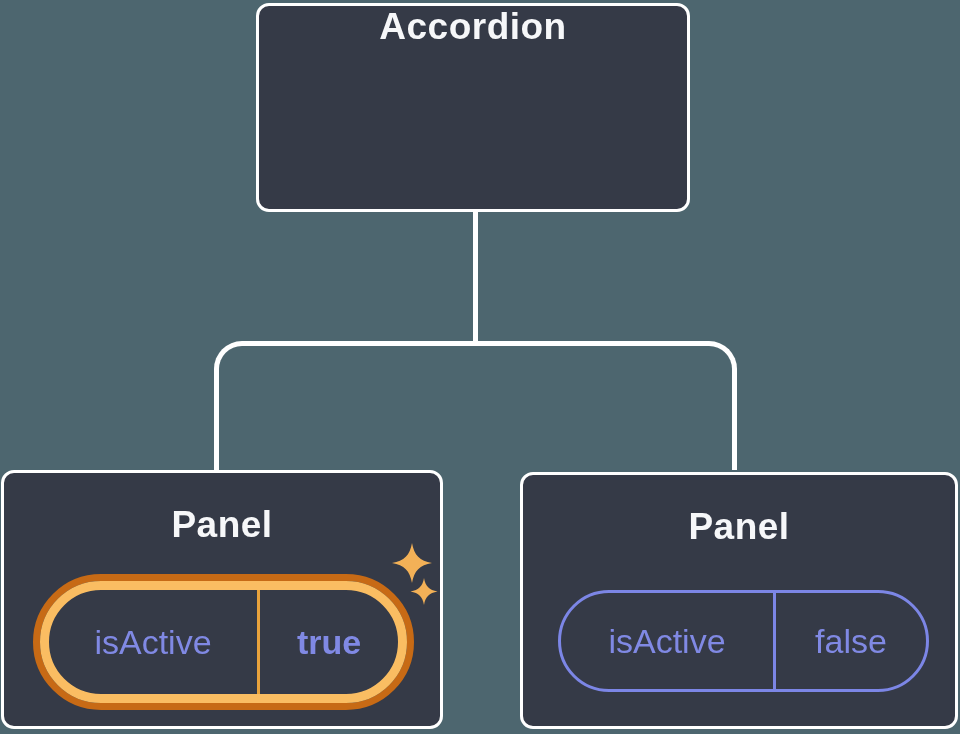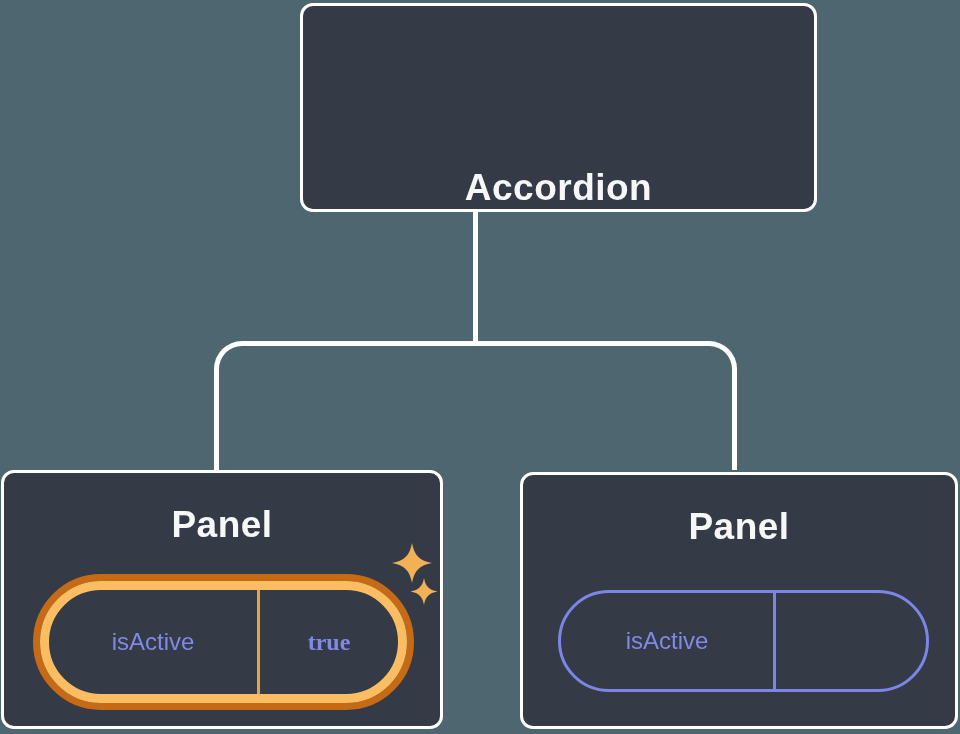--- a/index.html
+++ b/index.html
@@ -28,22 +28,22 @@
     height: 734px;
     background: var(--background);
   }
   .node {
     position: absolute;
     background: var(--node-fill);
     border: 3px solid var(--node-border);
     border-radius: 13px;
   }
   .node-root {
-    left: 256px; top: 3px; width: 517px; height: 209px;
-    display: flex; align-items: flex-end; justify-content: center; margin-left: 44px;
+    left: 256px; top: 3px; width: 434px; height: 209px;
+    display: flex; align-items: flex-start; justify-content: center;
   }
   .node-label {
     color: var(--text-primary);
     font-size: 37px;
     font-weight: 600;
     letter-spacing: 0.5px;
   }
   .connector-stem {
     position: absolute;
     left: 473px; top: 211px; width: 5px; height: 133px;
@@ -93,24 +93,24 @@
     border: 9px solid var(--highlight-inner);
     border-radius: 62px;
     display: flex;
     align-items: stretch;
   }
   .pill-cell {
     display: flex;
     align-items: center;
     justify-content: center;
     color: var(--state-text);
-    font-size: 24px;
+    font-size: 34px;
   }
   .cell-key   { width: 208px; }
-  .cell-value { flex: 1; font-family: Liberation Serif, serif; }
+  .cell-value { flex: 1; }
   .cell-value-bold { font-weight: 700; }
   .pill-divider-gold {
     width: 3px;
     background: var(--highlight-divider);
   }
   .pill-divider-purple {
     width: 3px;
     background: var(--state-border);
   }
   .cell-key-plain { width: 212px; }
@@ -158,16 +158,17 @@
       </svg>
     </span>
   </div>
 
   <div class="node node-panel node-panel-right">
     <span class="panel-title">Panel</span>
 
     <div class="pill pill-plain">
       <div class="pill-cell cell-key-plain pill-cell">isActive</div>
       <div class="pill-divider-purple"></div>
+      <div class="pill-cell cell-value">false</div>
     </div>
   </div>
 
 </div>
 
 </body></html>

